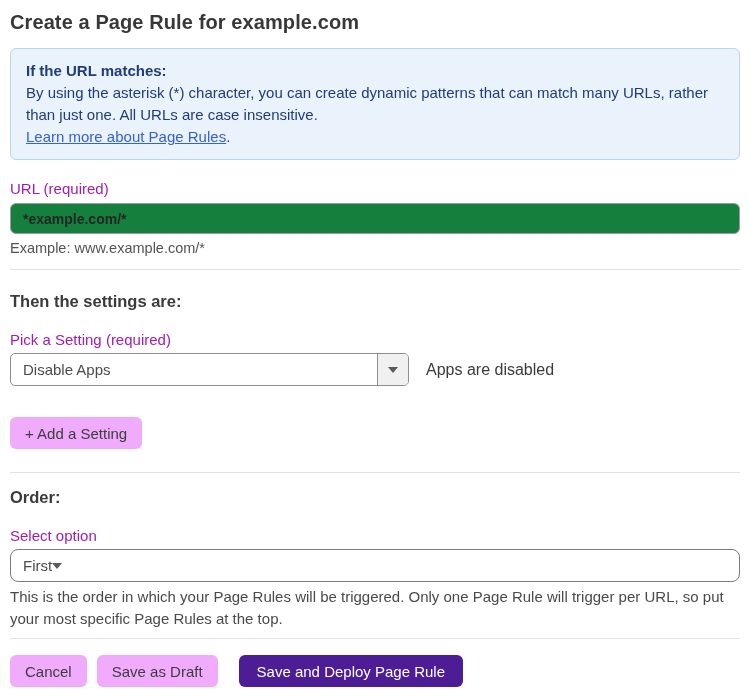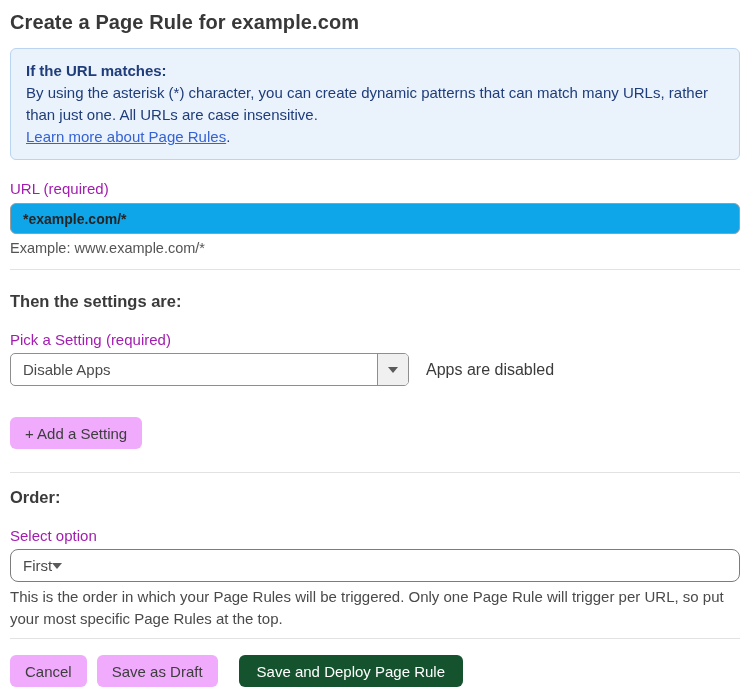--- a/index.html
+++ b/index.html
@@ -41,21 +41,21 @@
     margin-top: 20px;
     font-size: 15px;
     line-height: 18px;
     color: #a21caf;
   }
   .url-input {
     display: block;
     margin-top: 5px;
     width: 730px;
     height: 31px;
-    background: #0ea5e9;
+    background: #15803d;
     border: 1px solid #9c9c9c;
     border-radius: 6px;
     padding: 0 12px;
     font-family: "Liberation Sans", "DejaVu Sans", sans-serif;
     font-size: 14px;
     font-weight: 600;
     color: #252525;
   }
   .helper-text {
     margin-top: 5px;
@@ -162,21 +162,21 @@
     color: #4a4a4a;
     width: 720px;
   }
   .footer-actions {
     margin-top: 16px;
     display: flex;
     align-items: center;
   }
   .footer-actions .btn + .btn { margin-left: 10px; }
   .btn-primary {
-    background: #14532d;
+    background: #4c1d95;
     color: #ffffff;
     margin-left: 21px !important;
     padding: 0 18px;
   }
 </style>
 </head>
 <body>
 
 
 

